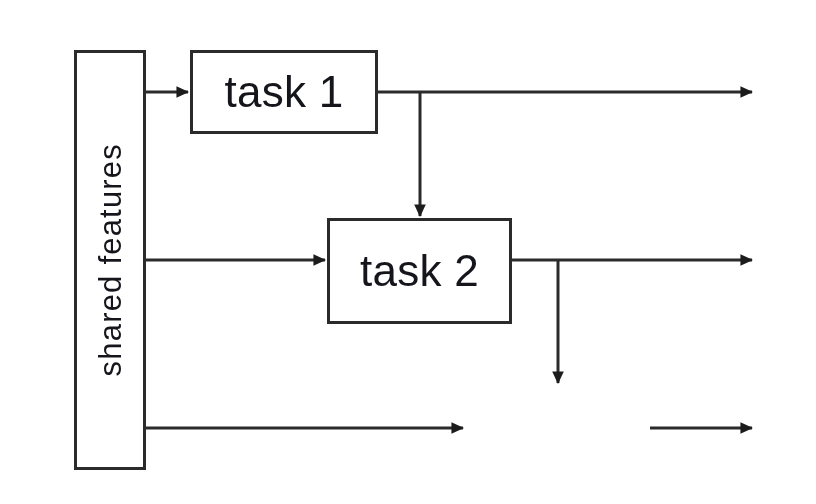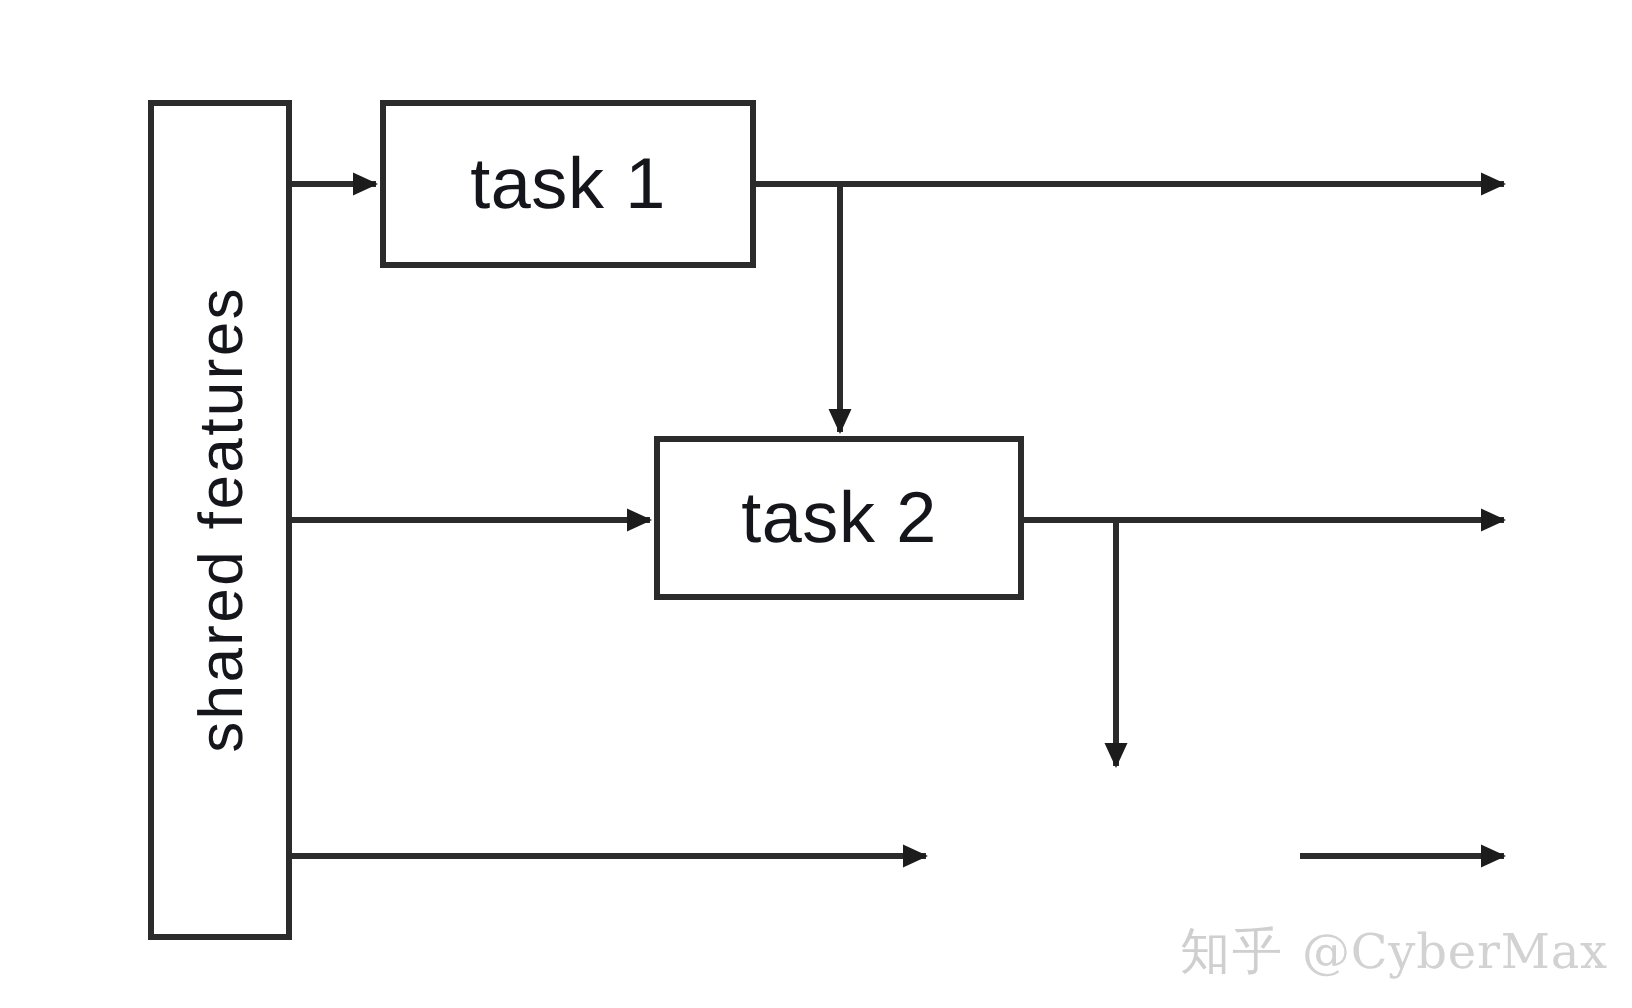--- a/index.html
+++ b/index.html
@@ -29,41 +29,41 @@
     position: absolute;
     box-sizing: border-box;
     background: #ffffff;
     border: 3px solid #2b2b2b;
     display: flex;
     align-items: center;
     justify-content: center;
   }
   .node-label {
     font-family: "Liberation Sans", sans-serif;
-    font-size: 36px;
+    font-size: 44px;
     font-weight: 400;
     color: #15151c;
     letter-spacing: 0.3px;
     white-space: nowrap;
     line-height: 1;
   }
   #shared-features-box {
     left: 74px;
     top: 50px;
     width: 72px;
     height: 420px;
   }
   #shared-features-label {
     font-size: 31px;
     writing-mode: vertical-rl;
     transform: rotate(180deg);
     letter-spacing: 1.2px;
   }
   #task-1-box { left: 190px; top: 50px;  width: 188px; height: 84px; }
-  #task-2-box { left: 327px; top: 218px; width: 185px; height: 82px; }
+  #task-2-box { left: 327px; top: 218px; width: 185px; height: 106px; }
   #task-3-box { left: 465px; top: 385px; width: 185px; height: 81px; }
 
   #watermark {
     position: absolute;
     right: 12px;
     bottom: 12px;
     display: flex;
     align-items: baseline;
     gap: 9px;
     pointer-events: none;
@@ -122,18 +122,14 @@
 
   <div class="node-box" id="task-1-box">
     <span class="node-label">task 1</span>
   </div>
 
   <div class="node-box" id="task-2-box">
     <span class="node-label">task 2</span>
   </div>
 
 
-  <div id="watermark">
-    <span class="wm-logo">知乎</span>
-    <span class="wm-handle">@CyberMax</span>
-  </div>
 
 </div>
 
 </body></html>

